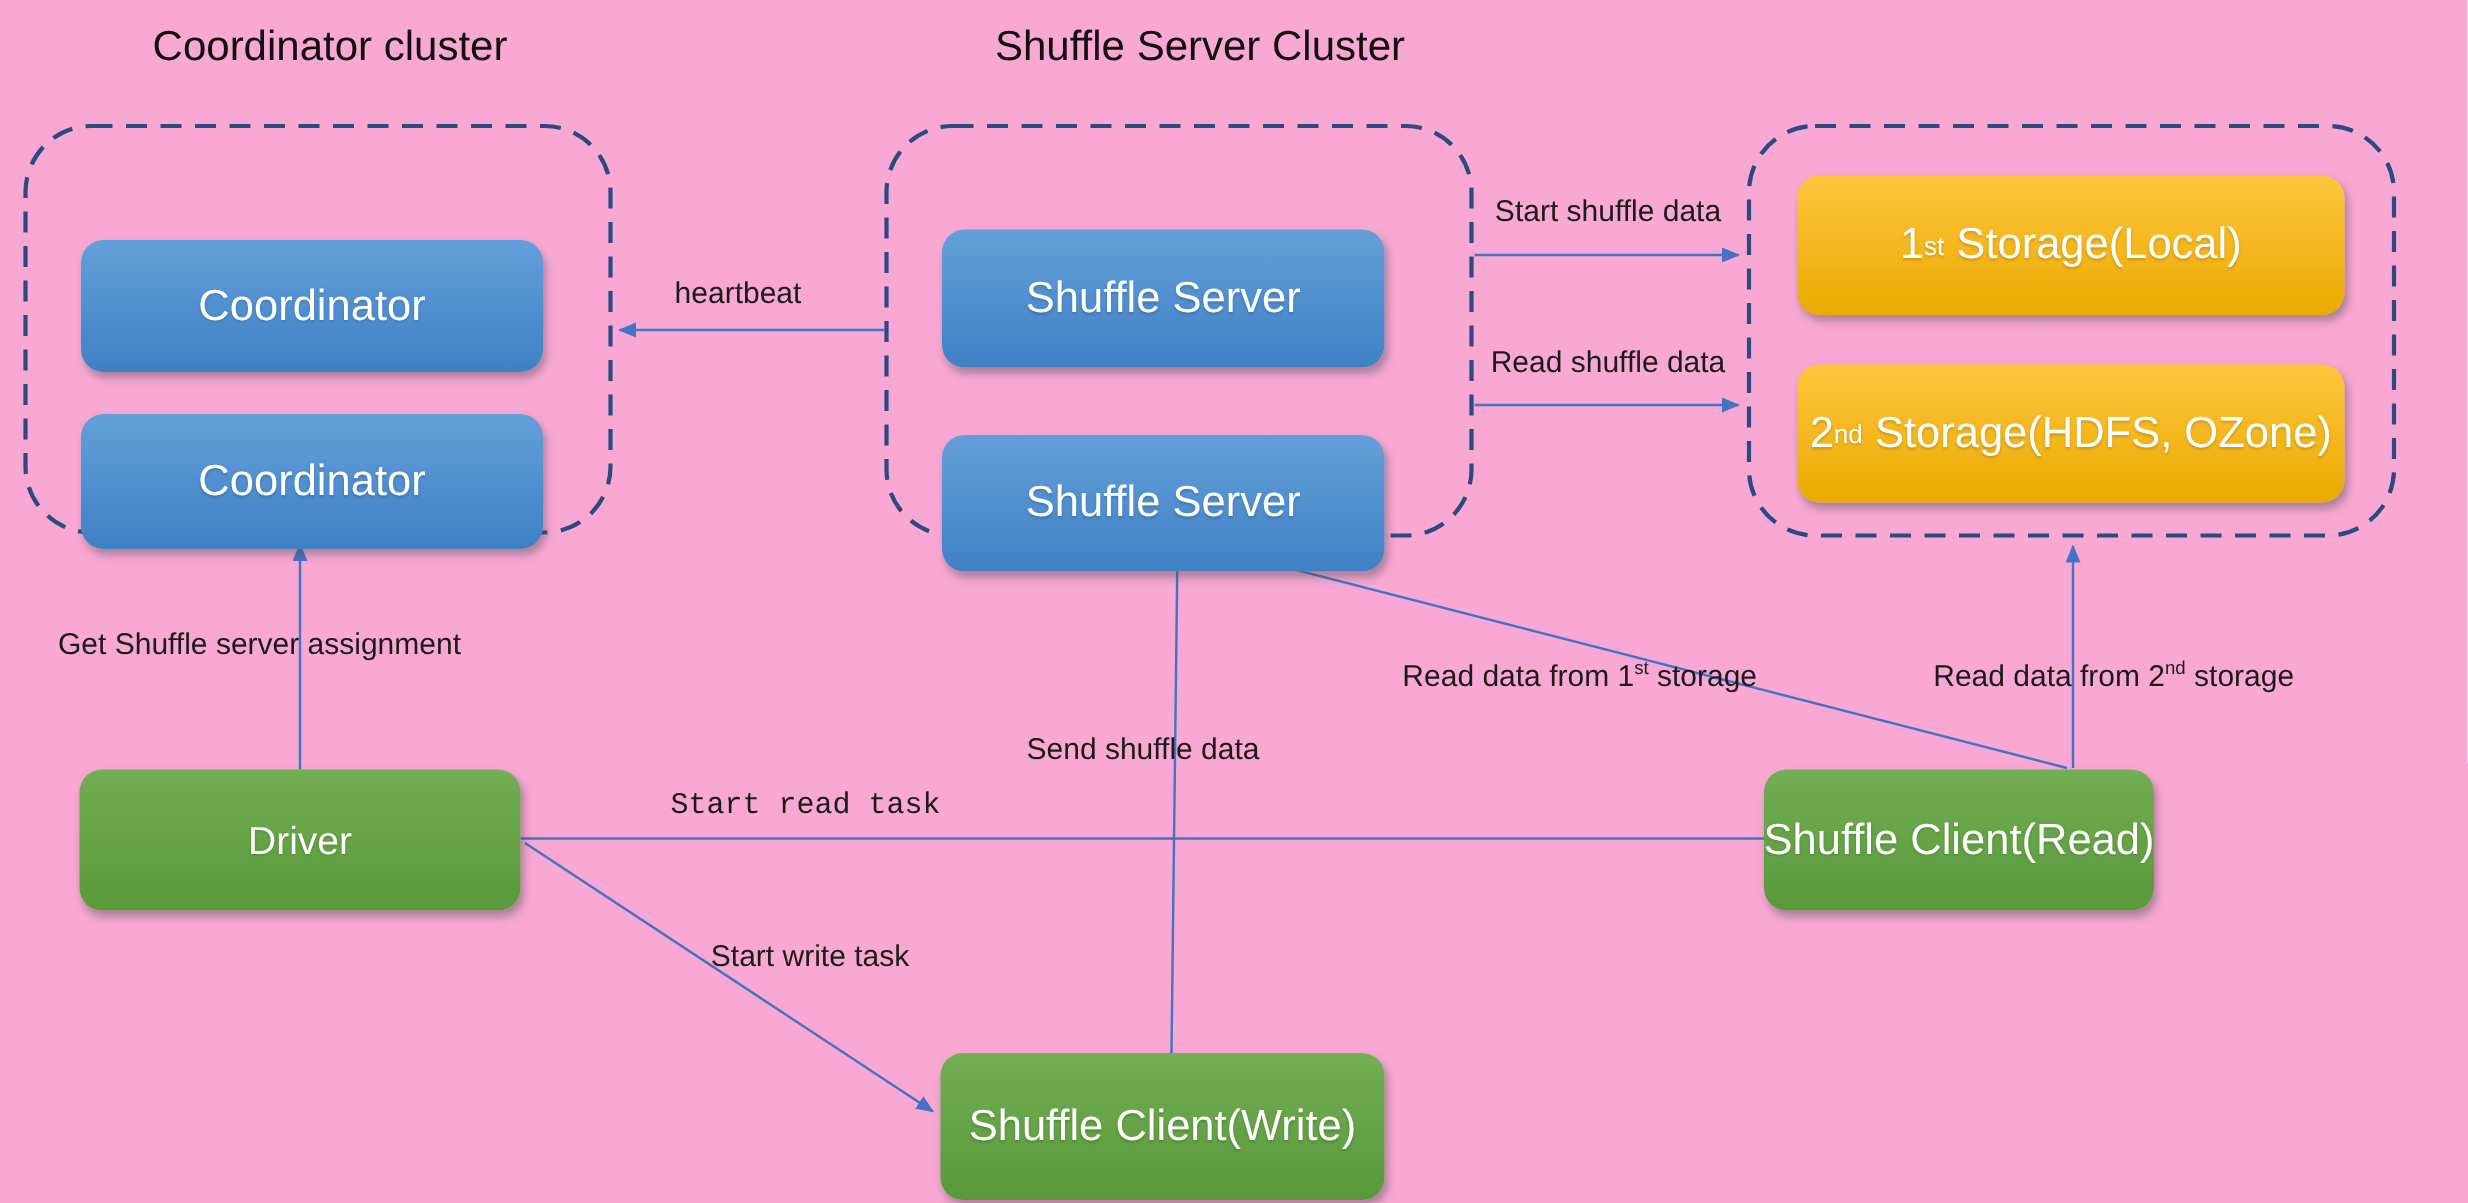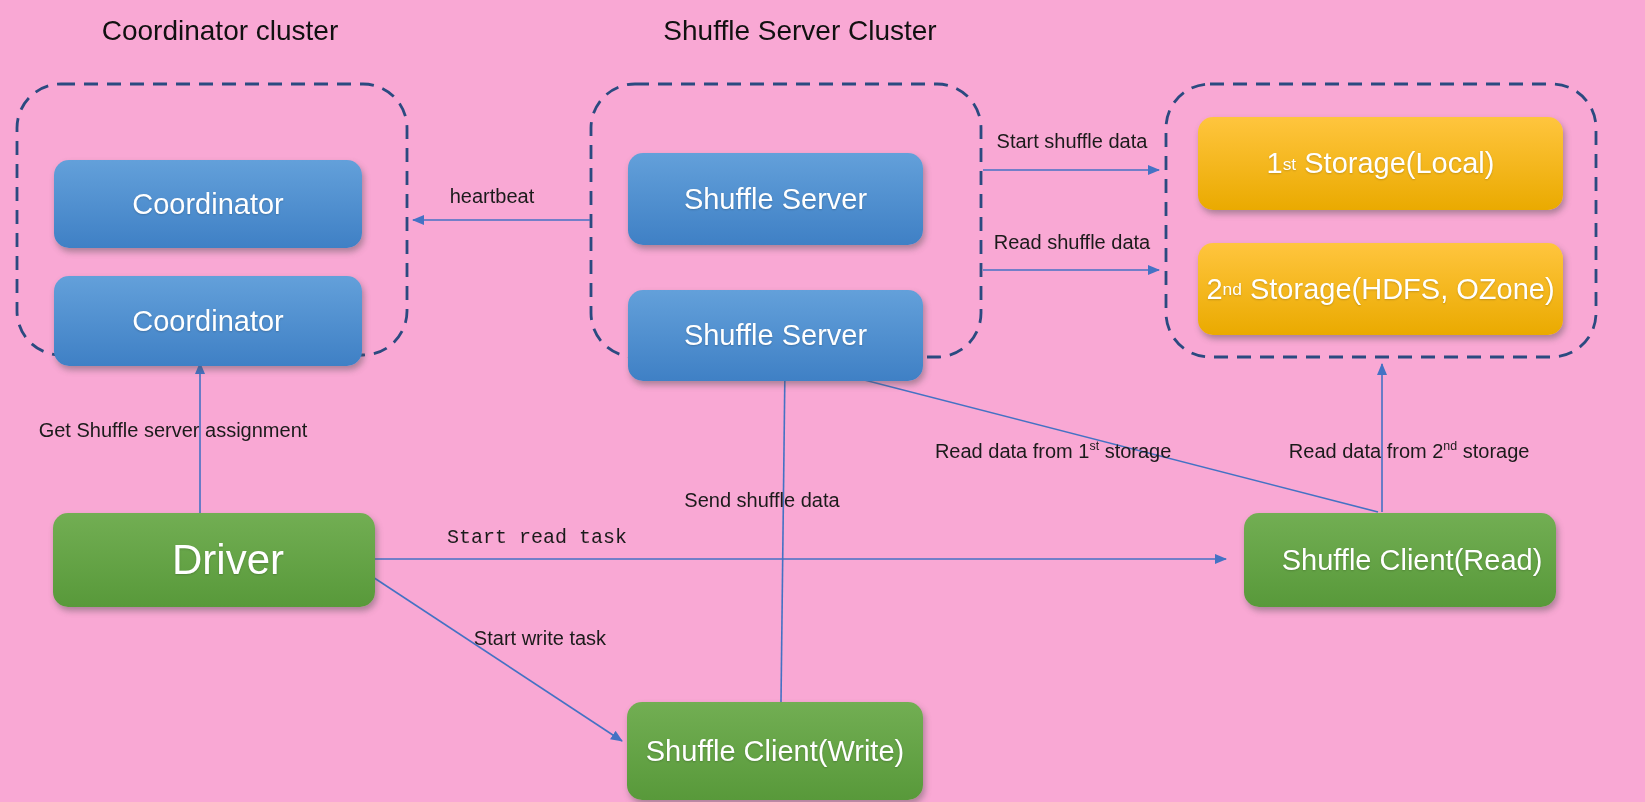--- a/index.html
+++ b/index.html
@@ -66,23 +66,23 @@
   <div class="node blue" style="left:628px;top:105px;width:295px;height:92px;">Shuffle Server</div>
   <div class="node blue" style="left:628px;top:242px;width:295px;height:91px;">Shuffle Server</div>
 
   <div class="node gold" style="left:1198px;top:117px;width:365px;height:93px;">
     <span>1</span><sup>st</sup><span> Storage(Local)</span>
   </div>
   <div class="node gold" style="left:1198px;top:243px;width:365px;height:92px;">
     <span>2</span><sup>nd</sup><span> Storage(HDFS, OZone)</span>
   </div>
 
-  <div class="node green" style="left:53px;top:513px;width:294px;height:94px;font-size:42px;padding-left:28px;">Driver</div>
+  <div class="node green" style="left:53px;top:513px;width:294px;height:94px;font-size:26px;">Driver</div>
   <div class="node green" style="left:627px;top:702px;width:296px;height:98px;">Shuffle Client(Write)</div>
-  <div class="node green" style="left:1244px;top:513px;width:288px;height:94px;padding-left:24px;">Shuffle Client(Read)</div>
+  <div class="node green" style="left:1176px;top:513px;width:260px;height:94px;">Shuffle Client(Read)</div>
 
   <div class="edge-label" style="left:492px;top:185px;">heartbeat</div>
   <div class="edge-label" style="left:173px;top:419px;">Get Shuffle server assignment</div>
   <div class="edge-label" style="left:1072px;top:130px;">Start shuffle data</div>
   <div class="edge-label" style="left:1072px;top:231px;">Read shuffle data</div>
   <div class="edge-label" style="left:537px;top:526px;font-family:Liberation Mono, monospace;">Start read task</div>
   <div class="edge-label" style="left:540px;top:627px;">Start write task</div>
   <div class="edge-label" style="left:762px;top:489px;">Send shuffle data</div>
   <div class="edge-label" style="left:1042px;top:417px;">
     <span>Read data from 1</span><sup>st</sup><span> storage</span>

